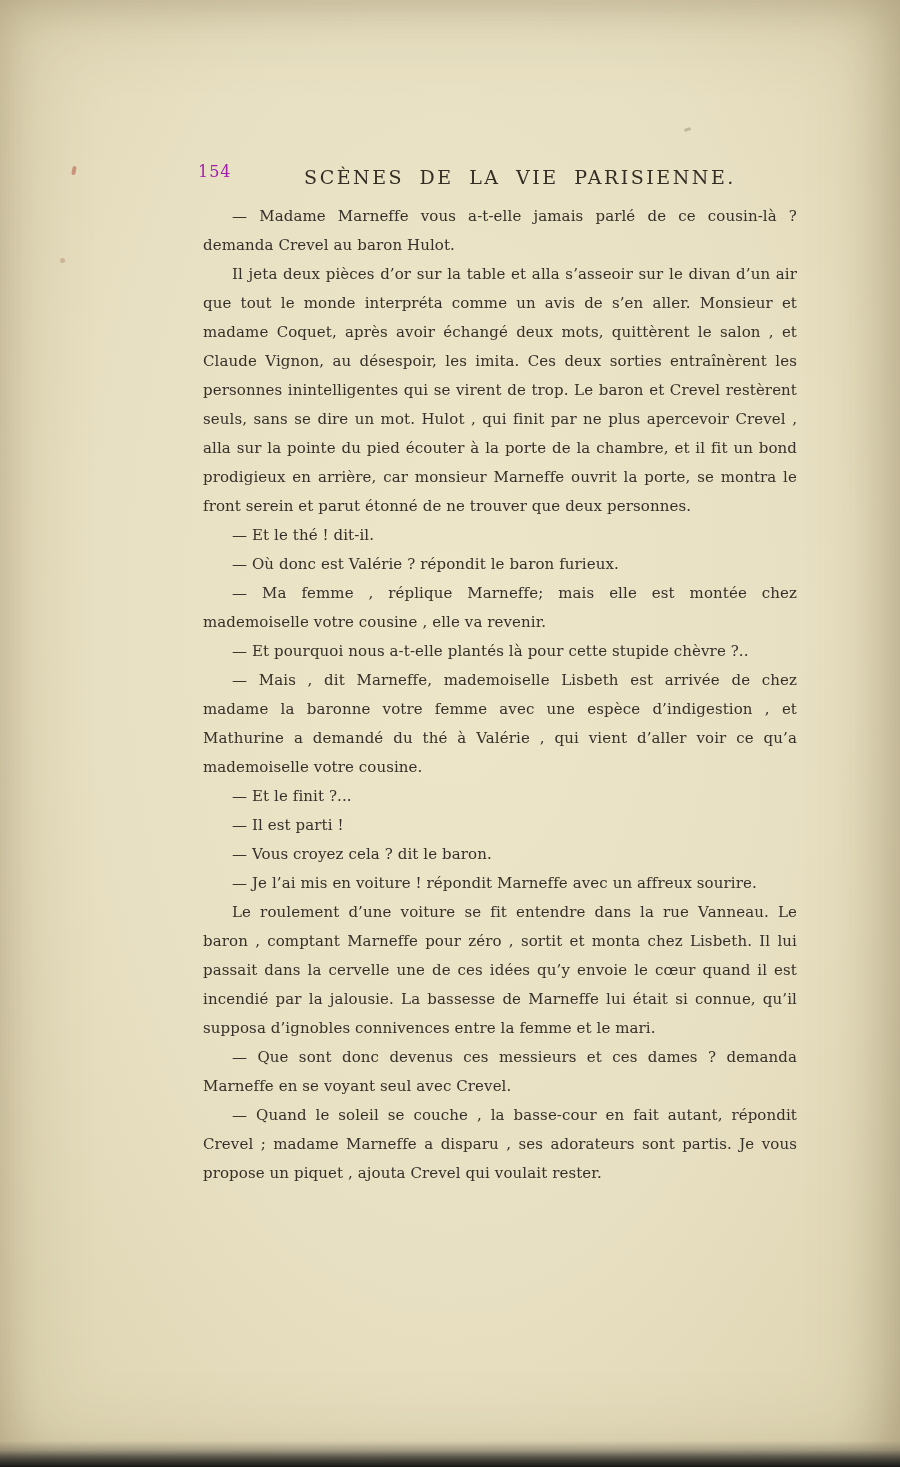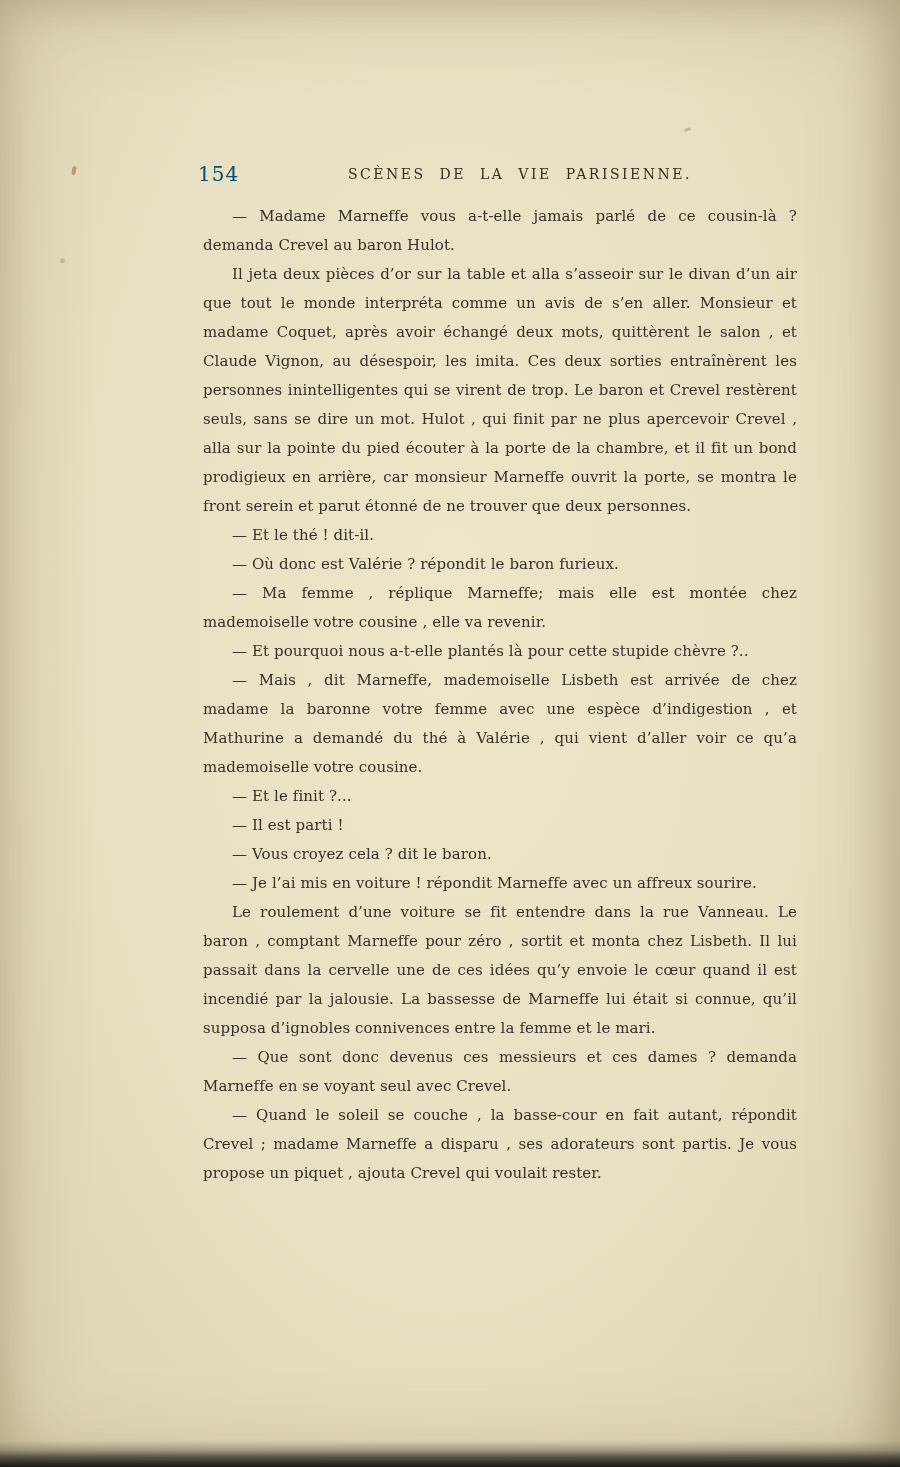--- a/index.html
+++ b/index.html
@@ -21,25 +21,25 @@
   .speck2{position:absolute;left:60px;top:258px;width:5px;height:5px;border-radius:50%;background:rgba(150,100,70,.30);}
   .speck3{position:absolute;left:684px;top:128px;width:7px;height:3px;background:rgba(120,105,80,.35);transform:rotate(-18deg);border-radius:2px;}
 
   .text-block{
     position:absolute;left:203px;top:160px;width:594px;
     color:#352f26;
   }
   .header{position:relative;height:32px;margin-bottom:10px;}
   .page-number{
     position:absolute;left:-5px;top:2px;
-    font-size:20px;letter-spacing:1px;color:#0c4a6e;
+    font-size:16px;letter-spacing:1px;color:#a21caf;
   }
   .running-title{
     position:absolute;left:40px;right:0;top:6px;text-align:center;
-    font-size:14px;letter-spacing:2.5px;word-spacing:7px;color:#332d24;
+    font-size:19px;letter-spacing:2.5px;word-spacing:7px;color:#332d24;
     white-space:nowrap;
   }
   .body-text p{
     margin:0;
     font-size:15px;line-height:29px;
     text-align:justify;
     text-indent:29px;
     color:#36302a;
     letter-spacing:.1px;
   }

